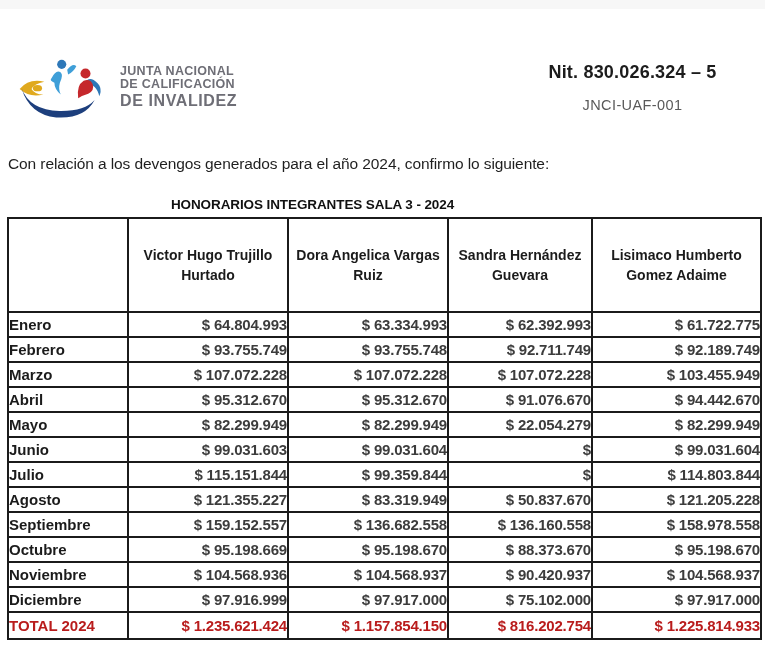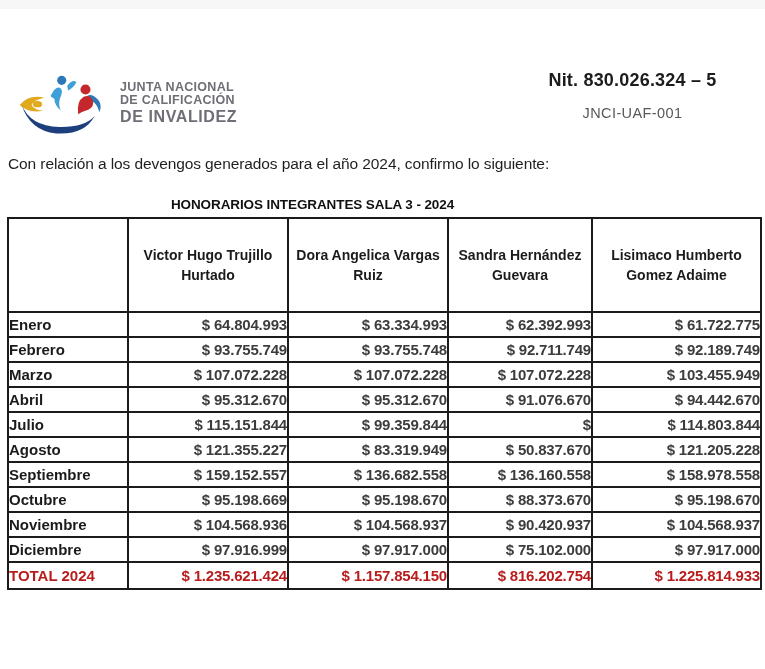--- a/index.html
+++ b/index.html
@@ -17,37 +17,37 @@
   }
   .top-strip {
     position: absolute;
     top: 0; left: 0;
     width: 765px; height: 9px;
     background: #f7f7f7;
   }
   
   .logo-block {
     position: absolute;
-    top: 72px; left: 16px;
+    top: 56px; left: 16px;
     display: flex;
     align-items: center;
     gap: 8px;
   }
   .logo-mark { width: 96px; height: 62px; }
   .logo-text {
     color: #6e6e76;
     font-weight: bold;
     line-height: 1.08;
     letter-spacing: 0.3px;
   }
   .logo-text .l1, .logo-text .l2 { font-size: 12.5px; }
   .logo-text .l3 { font-size: 16px; letter-spacing: 0.6px; text-align: right; }
   .nit-block {
     position: absolute;
-    top: 70px; left: 520px;
+    top: 62px; left: 520px;
     width: 225px;
     text-align: center;
   }
   .nit-line {
     font-size: 18px;
     font-weight: bold;
     color: #1c1c1c;
     letter-spacing: 0.2px;
   }
   .code-line {
@@ -205,20 +205,34 @@
             <td class="value-cell">$ 103.455.949</td>
           </tr>
           <tr>
             <td class="month-cell">Abril</td>
             <td class="value-cell">$ 95.312.670</td>
             <td class="value-cell">$ 95.312.670</td>
             <td class="value-cell">$ 91.076.670</td>
             <td class="value-cell">$ 94.442.670</td>
           </tr>
           <tr>
+            <td class="month-cell">Mayo</td>
+            <td class="value-cell">$ 82.299.949</td>
+            <td class="value-cell">$ 82.299.949</td>
+            <td class="value-cell">$ 22.054.279</td>
+            <td class="value-cell">$ 82.299.949</td>
+          </tr>
+          <tr>
+            <td class="month-cell">Junio</td>
+            <td class="value-cell">$ 99.031.603</td>
+            <td class="value-cell">$ 99.031.604</td>
+            <td class="value-cell">$</td>
+            <td class="value-cell">$ 99.031.604</td>
+          </tr>
+          <tr>
             <td class="month-cell">Julio</td>
             <td class="value-cell">$ 115.151.844</td>
             <td class="value-cell">$ 99.359.844</td>
             <td class="value-cell">$</td>
             <td class="value-cell">$ 114.803.844</td>
           </tr>
           <tr>
             <td class="month-cell">Agosto</td>
             <td class="value-cell">$ 121.355.227</td>
             <td class="value-cell">$ 83.319.949</td>

